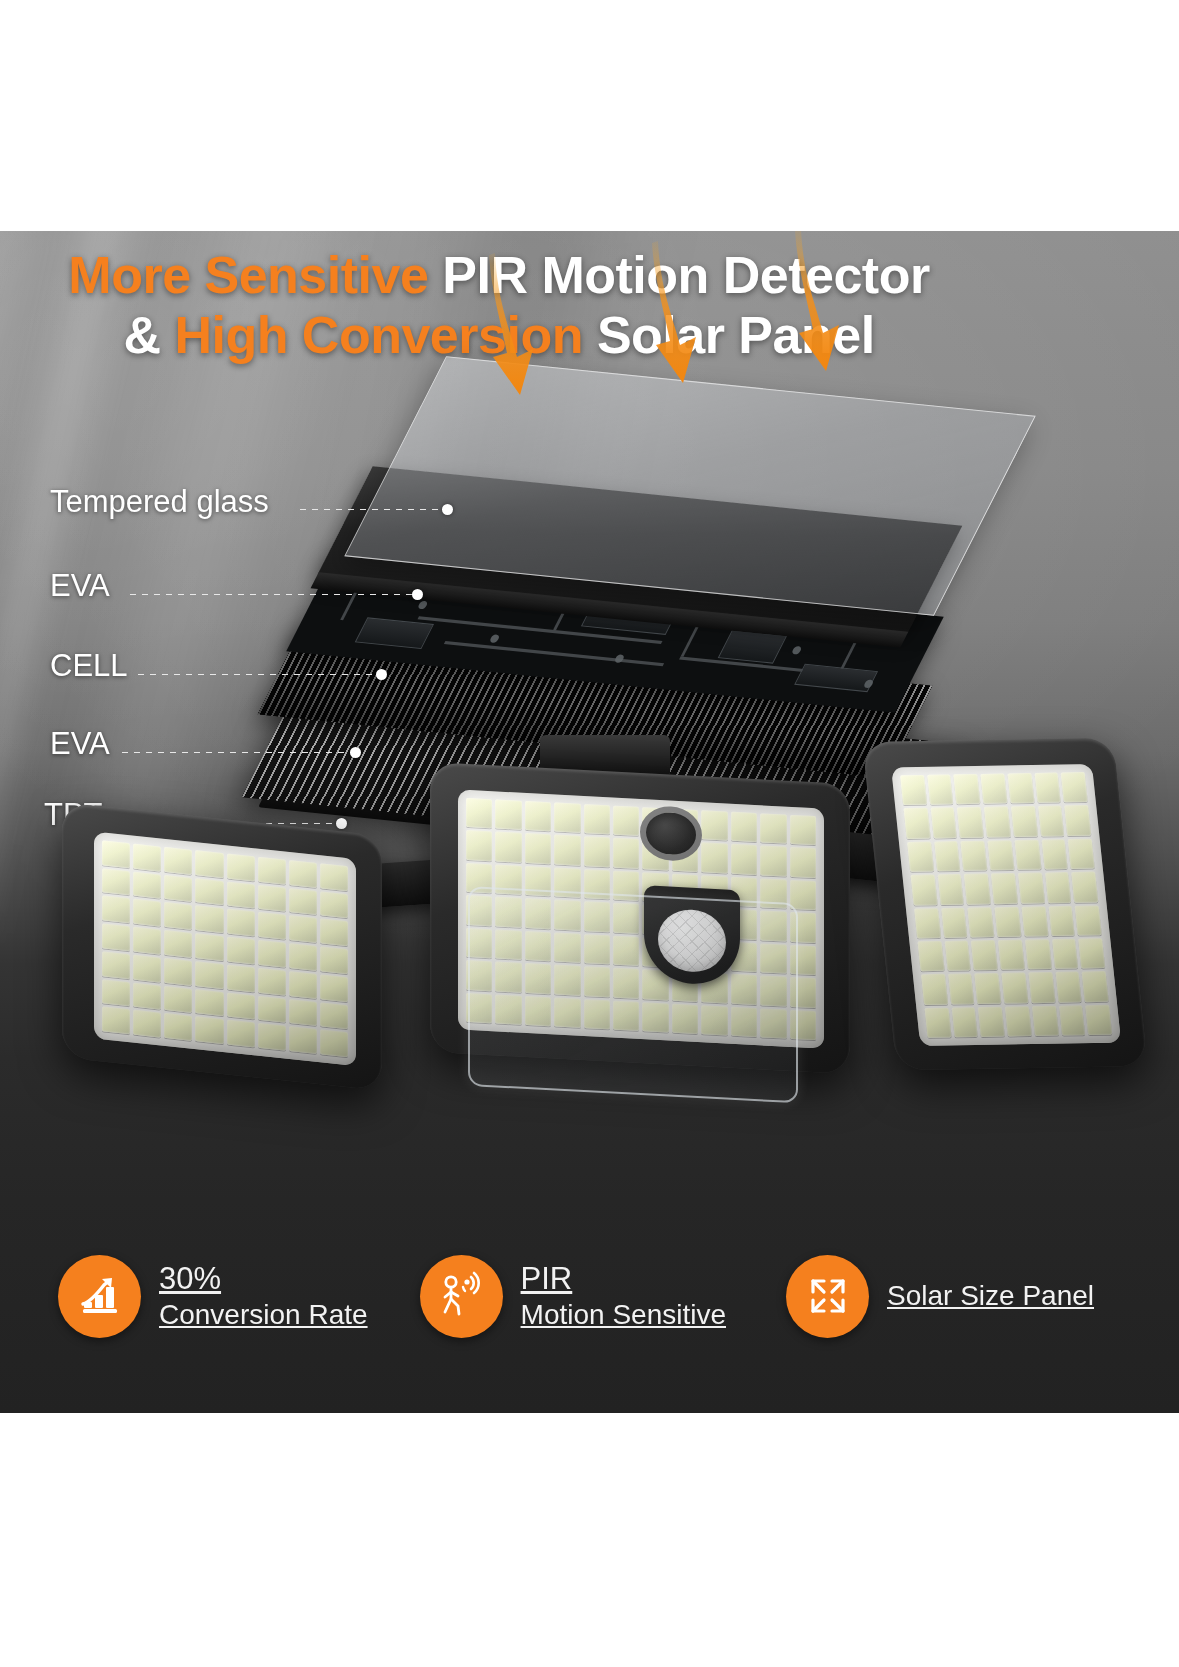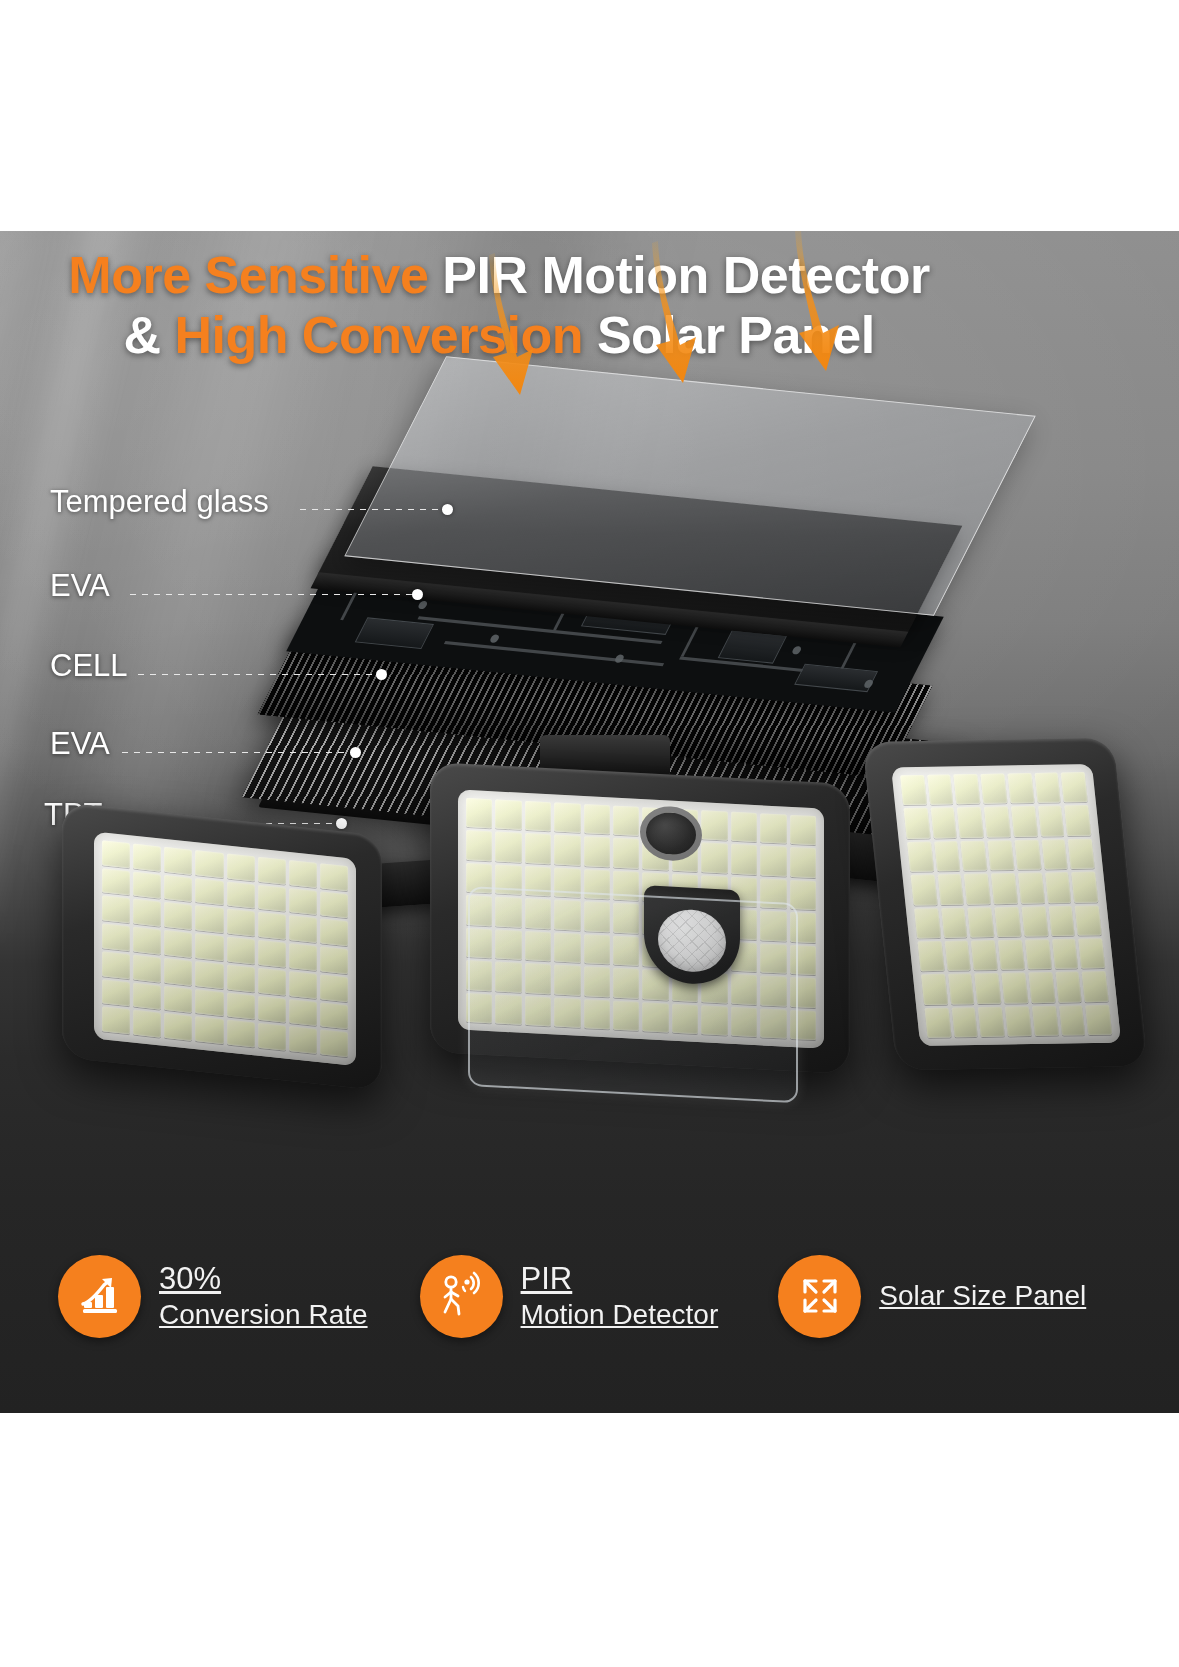--- a/index.html
+++ b/index.html
@@ -534,21 +534,21 @@
             <path d="M15 21 L 9 26" fill="none" stroke="#fff" stroke-width="2.8" stroke-linecap="round"></path>
             <path d="M15 21 L 22 25" fill="none" stroke="#fff" stroke-width="2.8" stroke-linecap="round"></path>
             <circle cx="31" cy="11" r="2.6" fill="#fff"></circle>
             <path d="M35 6 A 8 8 0 0 1 35 18" fill="none" stroke="#fff" stroke-width="2.6" stroke-linecap="round"></path>
             <path d="M38 2 A 13 13 0 0 1 38 22" fill="none" stroke="#fff" stroke-width="2.6" stroke-linecap="round"></path>
             <path d="M27 16 A 8 8 0 0 0 29 20" fill="none" stroke="#fff" stroke-width="2.4" stroke-linecap="round"></path>
           </svg>
         </div>
         <div class="ftext">
           <div class="ftop">PIR</div>
-          <div class="fbot">Motion Detector</div>
+          <div class="fbot">Motion Sensitive</div>
         </div>
       </div>
 
       <div class="feat f3">
         <div class="fcircle">
           <svg width="46" height="46" viewBox="0 0 46 46" aria-hidden="true">
             <g stroke="#fff" stroke-width="3.2" stroke-linecap="round" stroke-linejoin="round" fill="none">
               <path d="M19 8 L 8 8 L 8 19"></path>  
                 <path d="M8 8 L 19 19"></path>
               <path d="M27 8 L 38 8 L 38 19"></path> 

